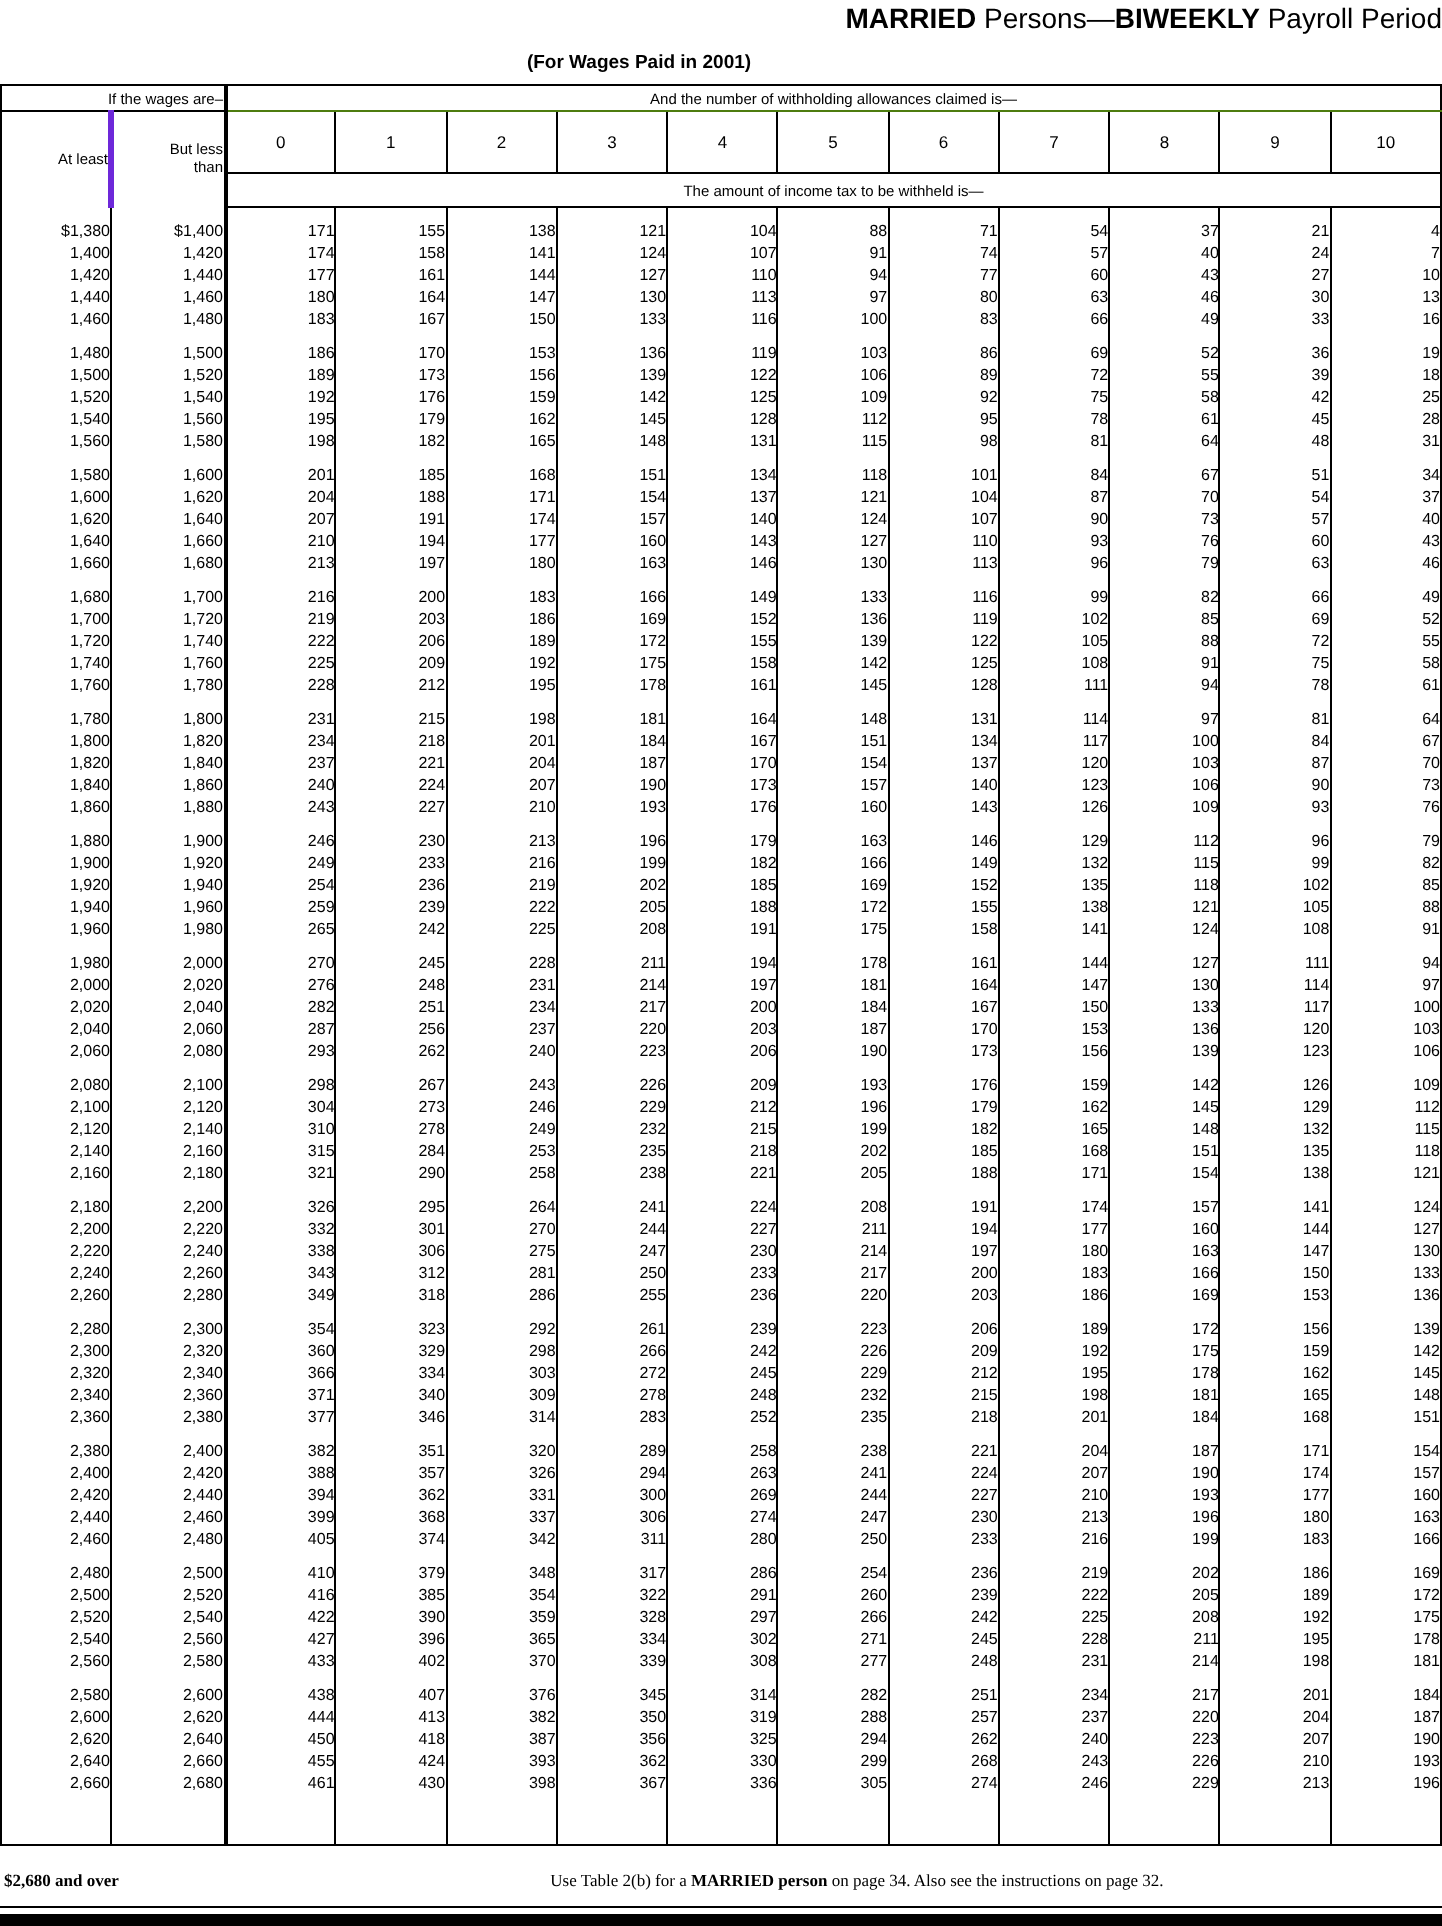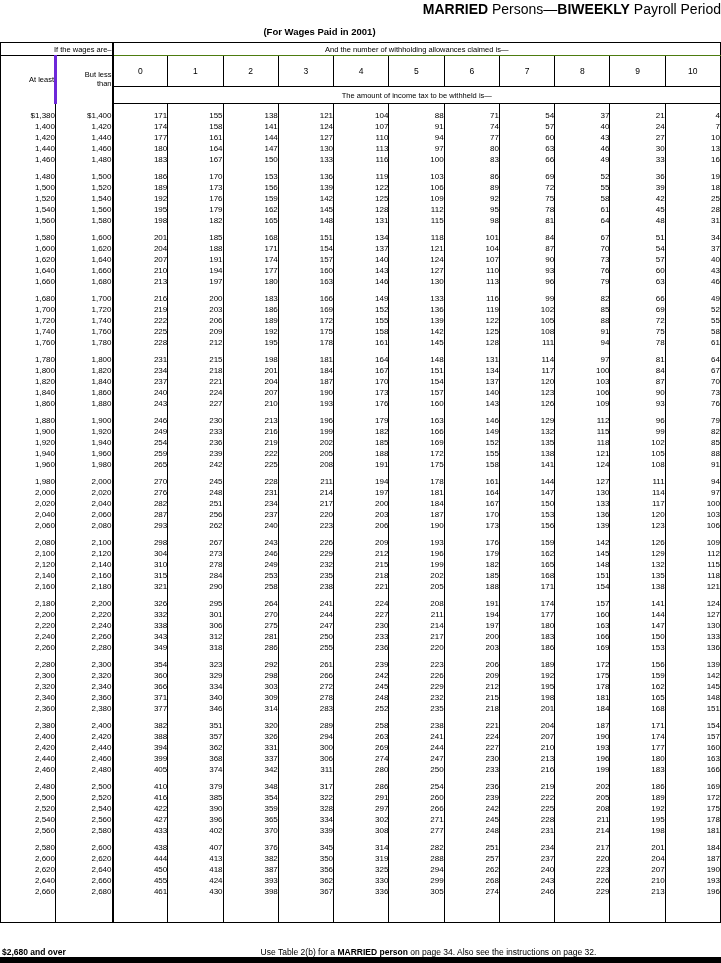--- a/index.html
+++ b/index.html
@@ -20,21 +20,21 @@
   .h-amount{font-size:7.5px;height:16px;border-bottom:1px solid #000;vertical-align:middle;}
   tr.data-row{height:11px;}
   tr.data-row td{font-size:8px;line-height:11px;vertical-align:middle;}
   tr.gap-row{height:6px;}
   tr.gap-row td{font-size:1px;line-height:1px;}
   tr.filler-row{height:26px;}
   .c-atleast{text-align:right;padding-right:8px;font-weight:bold;border-right:1px solid #000;}
   .c-less{text-align:right;padding-right:7px;font-weight:bold;border-right:2px solid #000;}
   .c-val{text-align:right;padding-right:9px;border-right:1px solid #000;}
   td.c-val:last-child{border-right:none;}
-  .footer-row{position:relative;height:18px;margin-top:21px;}
+  .footer-row{position:relative;height:18px;margin-top:9px;font-family:Liberation Serif, serif;}
   .over-label{position:absolute;left:2px;top:3px;font-weight:bold;font-size:8.5px;white-space:nowrap;}
   .note{position:absolute;left:148px;top:3px;width:561px;text-align:center;font-size:8.5px;white-space:nowrap;}
   .note b{font-weight:bold;}
   .thin-rule{height:1px;background:#000;margin-top:3px;}
   .page-bar{position:absolute;bottom:0;left:0;width:721px;height:6px;background:#000;}
 </style>
 </head>
 <body>
 
 <div class="page">

